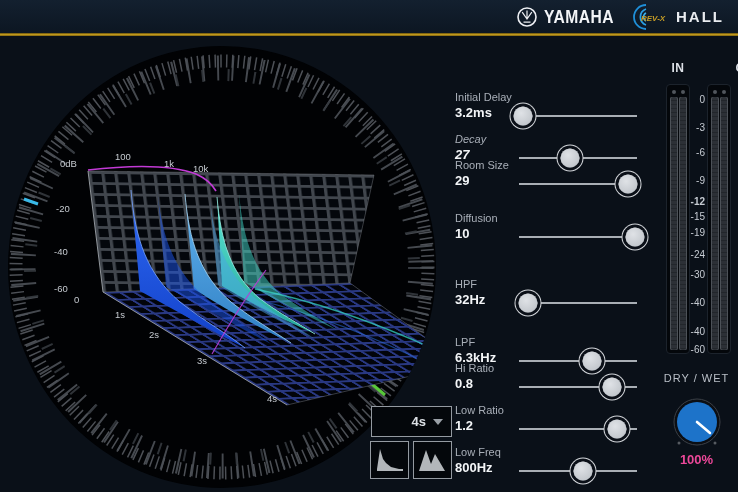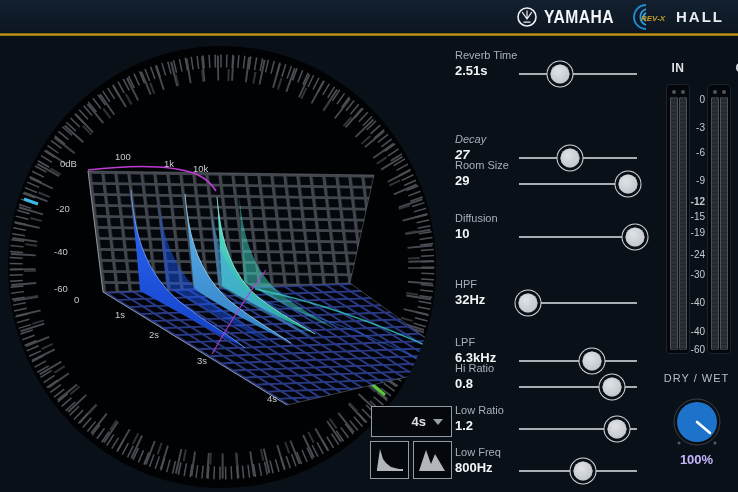--- a/index.html
+++ b/index.html
@@ -26,21 +26,21 @@
   
   .mlabel{position:absolute;top:61px;font-size:12px;font-weight:bold;color:#dce0e6;letter-spacing:.5px;}
   .mframe{position:absolute;top:84px;width:24px;height:270px;background:#04070b;border:1px solid #1c232c;border-radius:4px;padding:3px 2px;}
   .mch{position:absolute;top:3px;width:8px;bottom:3px;}
   .mdot{position:absolute;left:2px;top:2px;width:4px;height:4px;border-radius:50%;background:#51565d;}
   .mbar{position:absolute;left:0;top:9px;bottom:0;width:8px;border-radius:2px;background:repeating-linear-gradient(180deg,#2c3036 0 3px,#22262b 3px 4px);box-shadow:inset 1px 0 0 #4d5258,inset -1px 0 0 #4d5258;}
   .mscale{position:absolute;font-size:10px;color:#c6cbd2;width:22px;text-align:right;left:683px;}
 
   
   .mix-label{position:absolute;left:655px;top:372px;width:83px;text-align:center;font-size:11px;color:#b9bfc7;letter-spacing:1px;}
-  .mix-value{position:absolute;left:655px;top:452px;width:83px;text-align:center;font-size:13px;font-weight:bold;color:#c4b5fd;}
+  .mix-value{position:absolute;left:655px;top:452px;width:83px;text-align:center;font-size:13px;font-weight:bold;color:#ec4899;}
   .mix-knob{position:absolute;left:672px;top:398px;}
 
   
   .range-box{position:absolute;left:371px;top:406px;width:81px;height:31px;border:1px solid #949aa1;background:#04070b;display:flex;align-items:center;justify-content:flex-end;gap:7px;padding:0 8px;cursor:pointer;}
   .range-value{color:#dde1e6;font-size:13px;font-weight:bold;}
   .caret{width:0;height:0;border-left:5px solid transparent;border-right:5px solid transparent;border-top:6px solid #9aa0a7;}
   .view-btn{position:absolute;top:441px;width:39px;height:38px;border:1px solid #949aa1;background:#04070b;display:flex;align-items:center;justify-content:center;cursor:pointer;}
 
   svg text{fill:#c6cbd1;font-size:9.5px;font-family:"Liberation Sans",sans-serif;}
 </style>
@@ -166,29 +166,29 @@
     </svg>
   </div>
   <div class="view-btn" style="left:413px;">
     <svg width="30" height="28" viewBox="0 0 30 28">
       <polygon points="1,25 8,4 13,18 17,8 27,25" fill="#b2b6ba"></polygon>
     </svg>
   </div>
 
   <div class="controls">
 
-    <div class="srow" style="top:13px;">
-      <div class="slabel">Reverb Time</div>
-      <div class="svalue">2.51s</div>
-      <div class="strack">
-          <div class="line"></div>
-        <div class="sknob" style="left: 35%;"></div>
-        </div>
-    </div>
-
+
+    <div class="srow" style="top:55px;">
+      <div class="slabel">Initial Delay</div>
+      <div class="svalue">3.2ms</div>
+      <div class="strack">
+          <div class="line"></div>
+        <div class="sknob" style="left: 3%;"></div>
+        </div>
+    </div>
 
     <div class="srow" style="top:97px;font-style:italic;">
       <div class="slabel">Decay</div>
       <div class="svalue">27</div>
       <div class="strack">
           <div class="line"></div>
         <div class="sknob" style="left: 43%;"></div>
         </div>
     </div>
 

